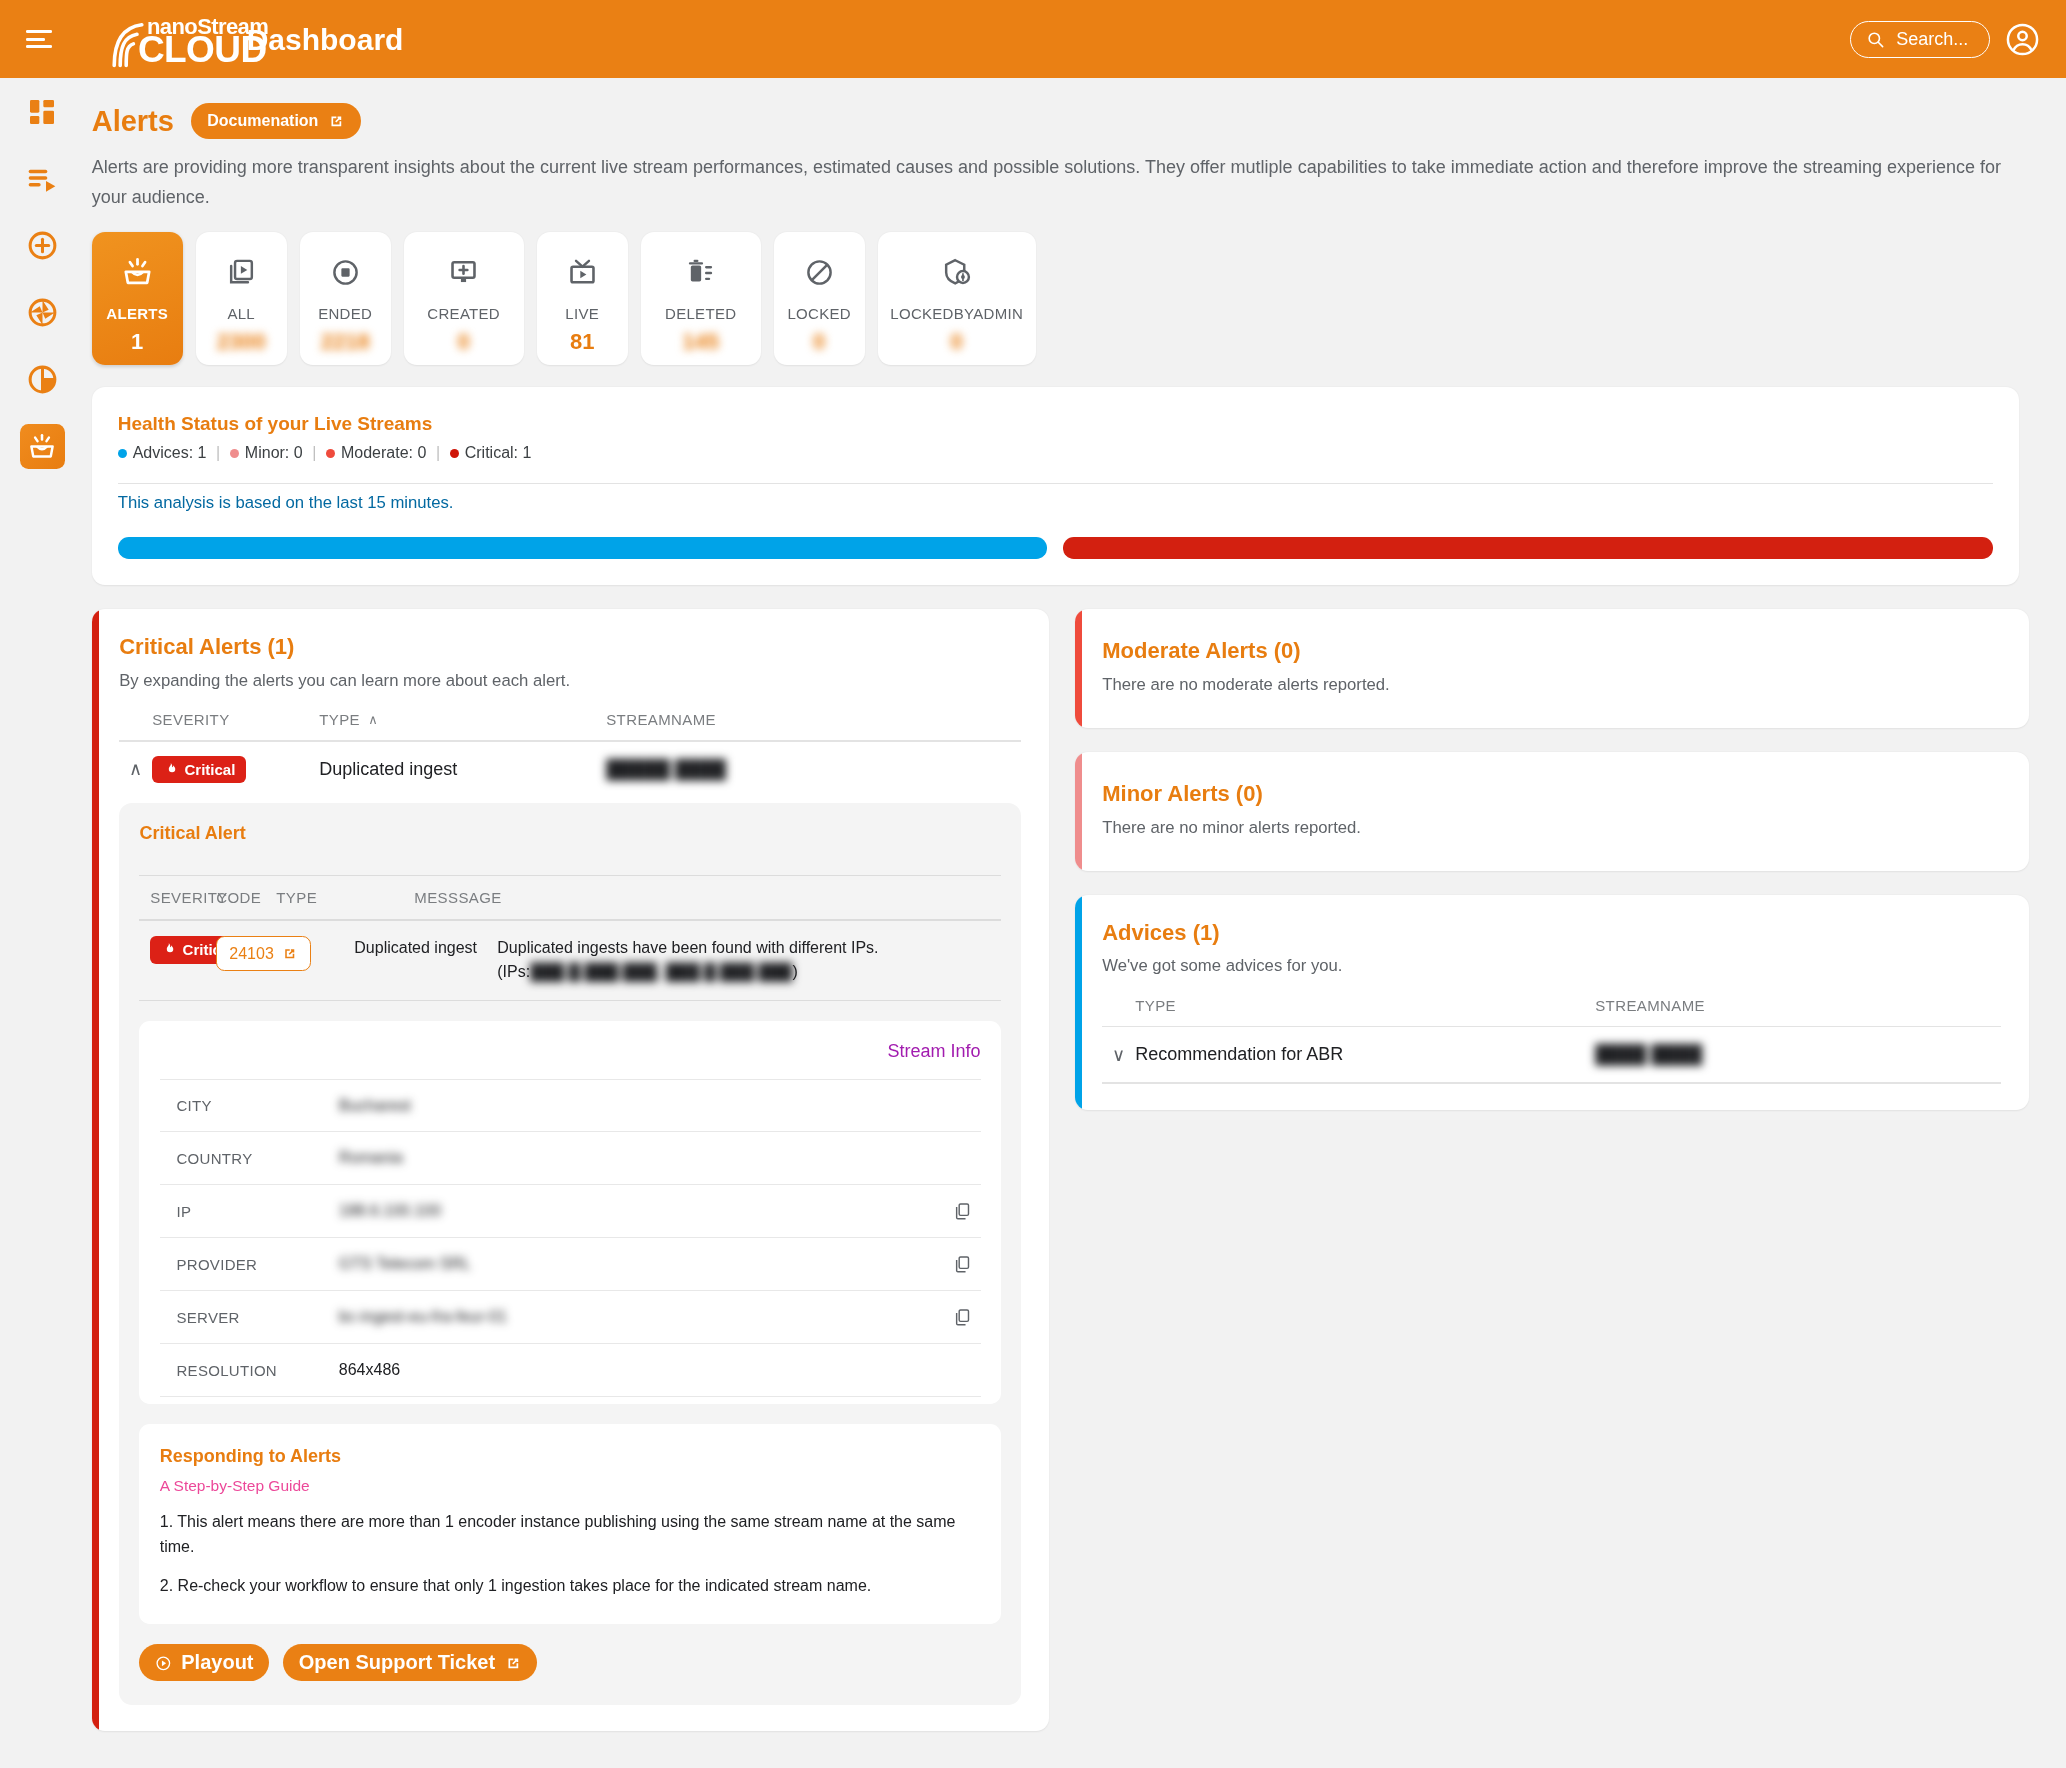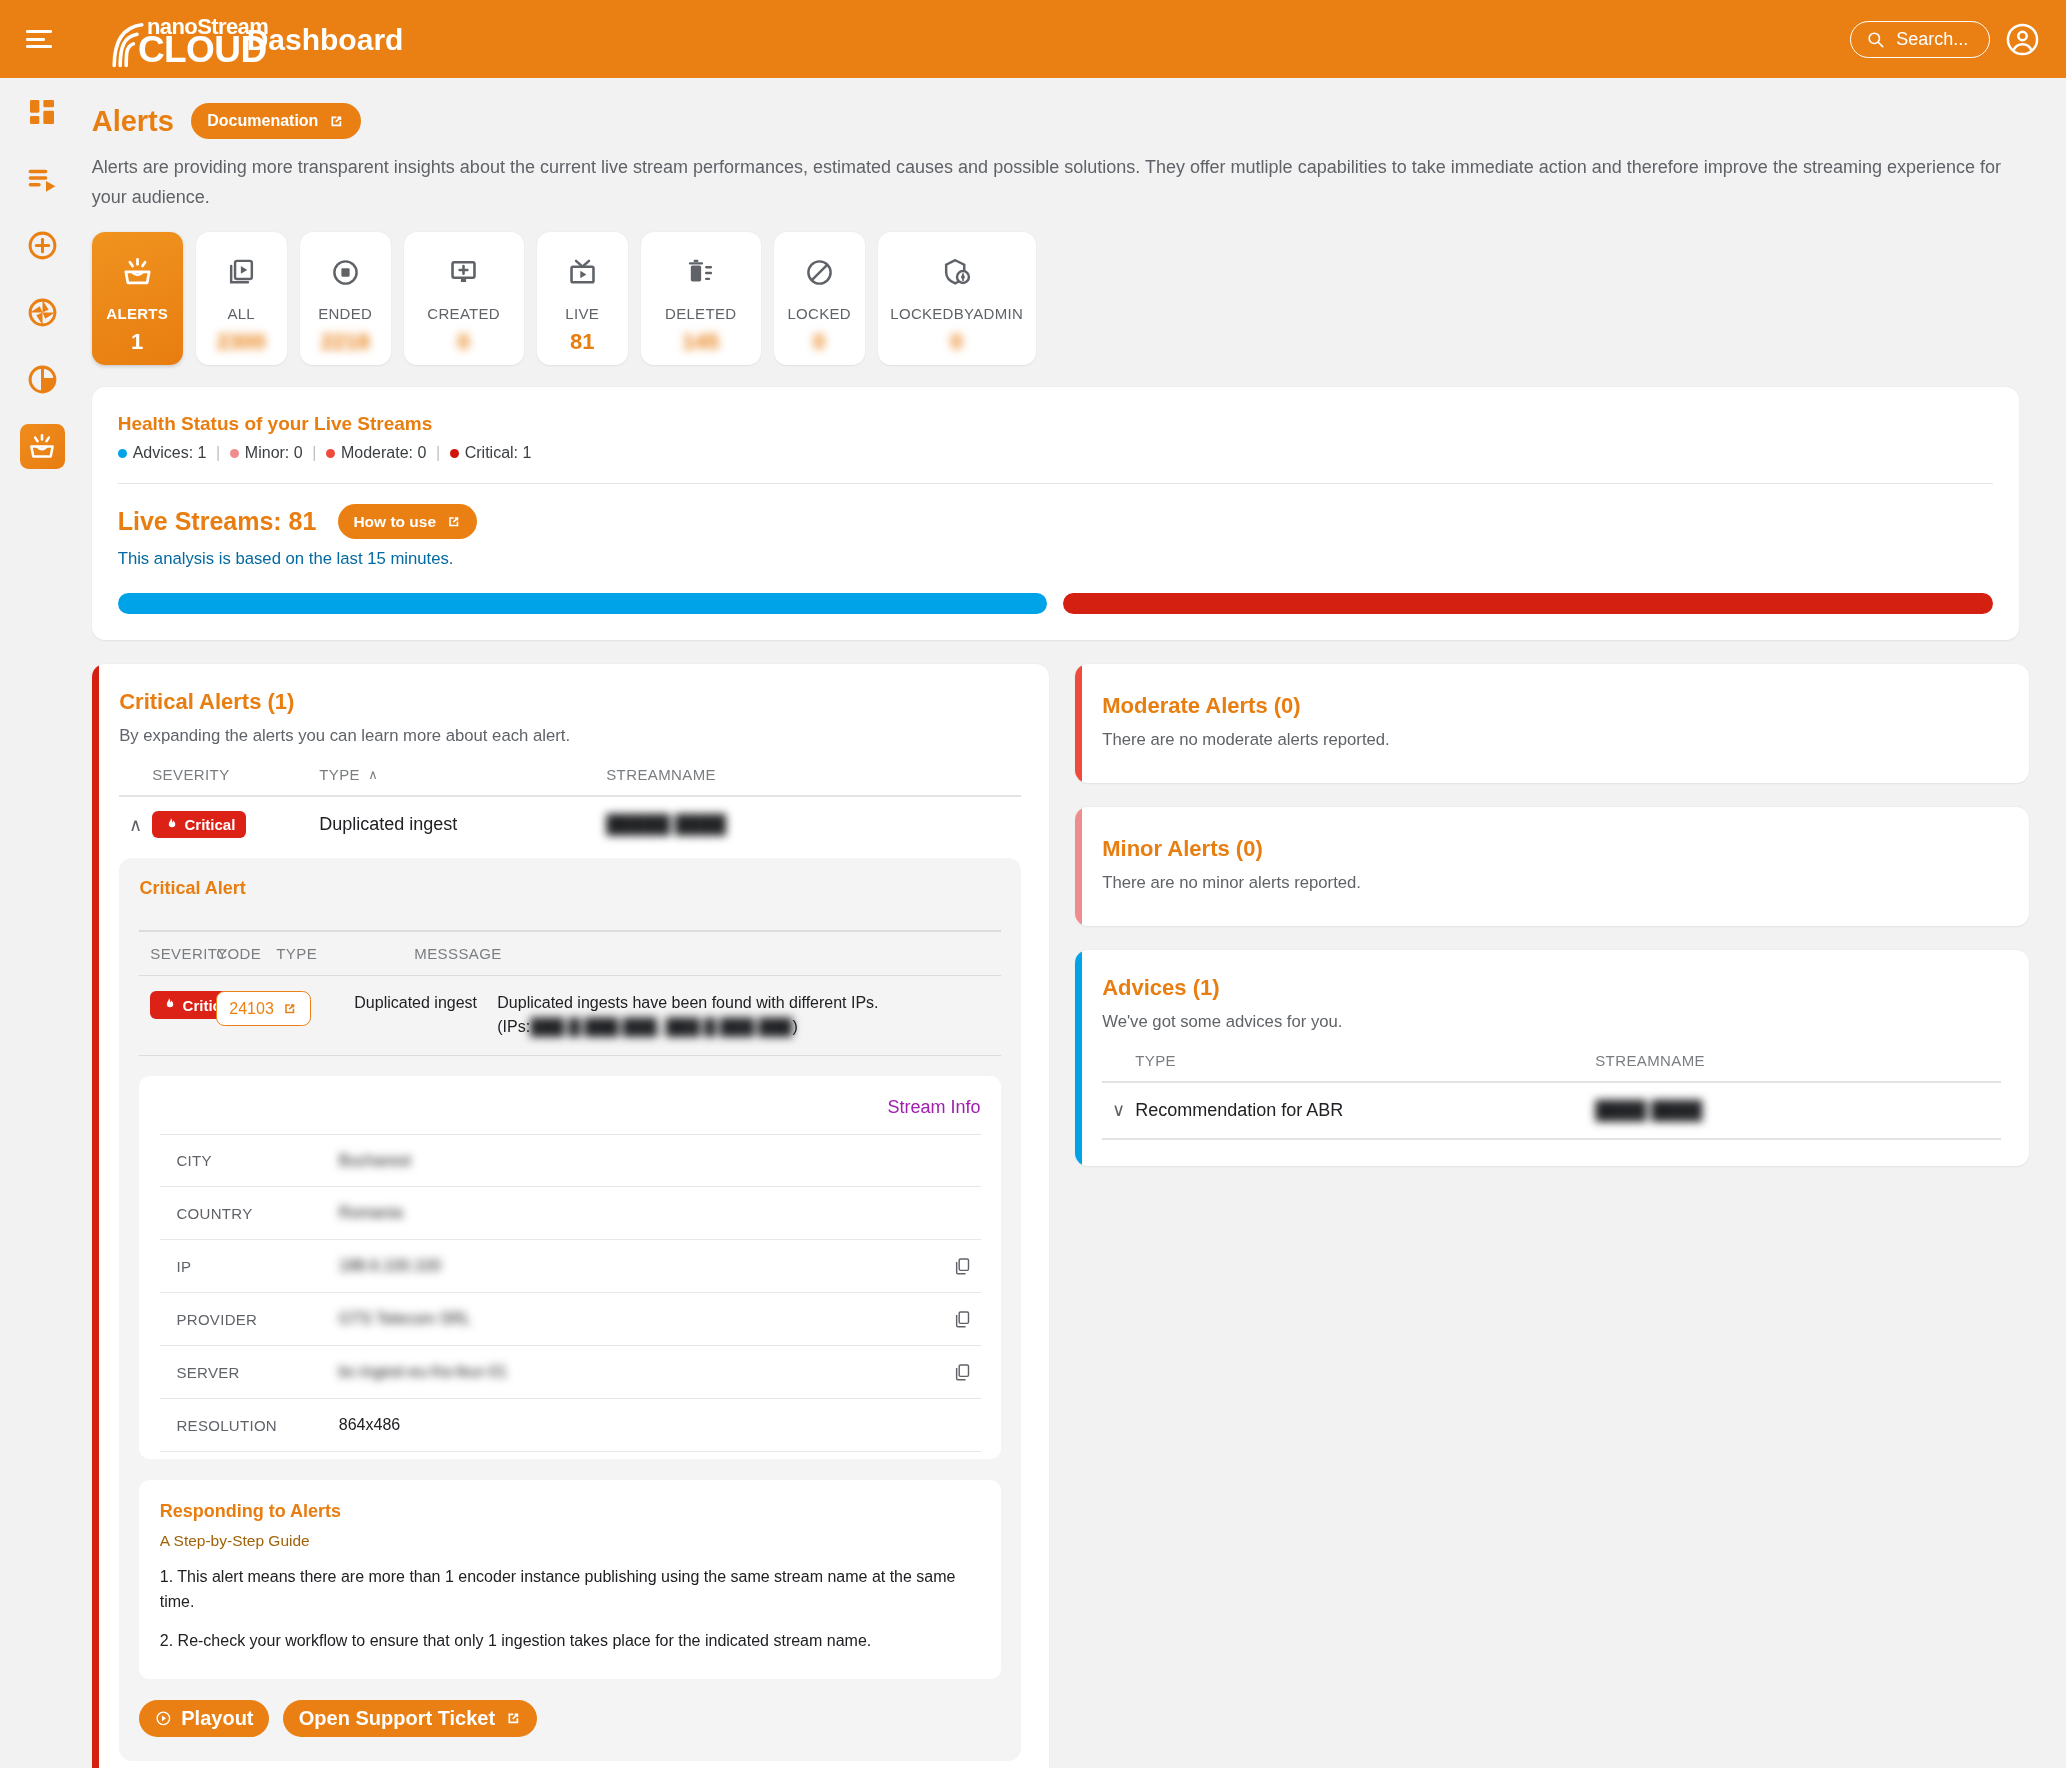--- a/index.html
+++ b/index.html
@@ -161,21 +161,21 @@
   .subcard { background:#fff; border-radius:10.8px; margin-top:20.3px; padding:20.3px 20.3px 7.2px 20.3px; }
   .subcard-title { color:#a21caf; font-size:18px; font-weight:400;text-align:right; }
   .info-row { display:flex; align-items:center; height:53px; border-bottom:1.2px solid #e8e8e8; }
   .info-row:first-of-type { border-top:1.2px solid #e8e8e8; }
   .info-key { width:179px; font-size:15px; color:#5f6368; letter-spacing:0.3px; padding-left:16.7px; }
   .info-val { flex:1; font-size:16px; color:#202124; }
   .copy-btn { width:36px; display:flex; align-items:center; justify-content:center; cursor:pointer; }
 
   .guide { background:#fff; border-radius:10.8px; margin-top:20.3px; padding:21.5px 20.3px 26px 20.3px; }
   .guide-title { color:#e87d10; font-size:18px; font-weight:700; }
-  .guide-sub { margin-top:9.6px; color:#a16207; font-size:15.5px; }
+  .guide-sub { margin-top:9.6px; color:#ec4899; font-size:15.5px; }
   .guide-step { margin-top:14.3px; font-size:16px; color:#202124; line-height:25px; }
 
   .actions { display:flex; gap:14.3px; margin-top:20.3px; }
   .btn-action { height:37px; padding:0 15.5px; font-size:20px; font-weight:700; border-radius:19px; }
 
   .empty-panel { margin-bottom:24px; }
   .empty-panel .panel-inner { padding:29px 27.5px 33px 27.5px; }
 </style>
 </head>
 <body>
@@ -412,30 +412,20 @@
       </span>
       <span class="sep">|</span>
       <span class="lg">
         <span class="dot" style="background:#cf1508"></span>
         <span>Critical: 1</span>
       </span>
     </div>
 
     <div class="hr"></div>
 
-    <div class="live-row">
-      <div class="live-title">Live Streams: 81</div>
-      <button class="btn-orange btn-howto">
-        <span>How to use</span>
-        <svg width="15.5" height="15.5" viewBox="0 0 24 24">
-          <path d="M5 5h7v2.4H7.4v9.2h9.2V12H19v7H5z" fill="#fff"></path>
-          <path d="M13.8 5H19v5.2h-2.4V9.1l-4.6 4.6-1.7-1.7 4.6-4.6h-1.1z" fill="#fff"></path>
-        </svg>
-      </button>
-    </div>
     <div class="live-sub">This analysis is based on the last 15 minutes.</div>
 
     <div class="bars">
       <div class="bar" style="background:#00a3e8; width:942px"></div>
       <div class="bar" style="background:#d32010; width:942px"></div>
     </div>
   </div>
 
   <div class="cols">
 

